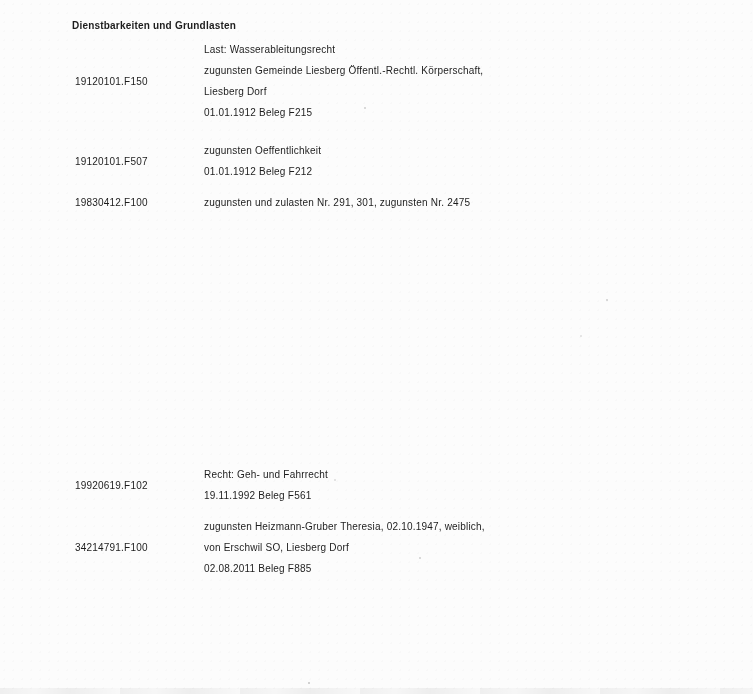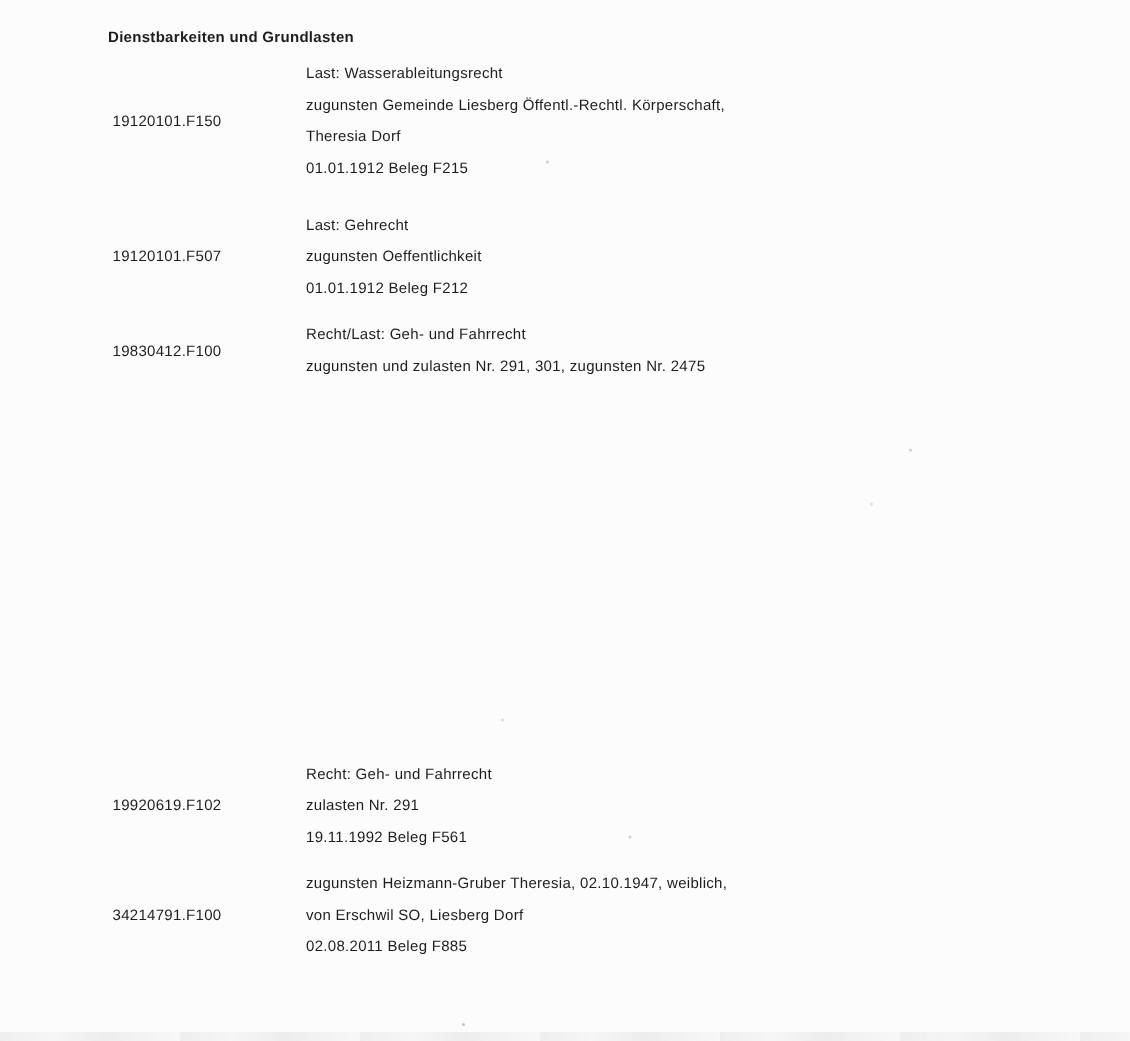--- a/index.html
+++ b/index.html
@@ -83,47 +83,44 @@
 
 <div class="page">
 
   <h1 class="doc-title">Dienstbarkeiten und Grundlasten</h1>
 
   <div class="entry gap-m">
     <div class="entry-id">19120101.F150</div>
     <div class="entry-desc">
       <div class="desc-line">Last: Wasserableitungsrecht</div>
       <div class="desc-line">zugunsten Gemeinde Liesberg Öffentl.-Rechtl. Körperschaft,</div>
-      <div class="desc-line">Theresia Dorf</div>
+      <div class="desc-line">Liesberg Dorf</div>
       <div class="desc-line">01.01.1912 Beleg F215</div>
     </div>
   </div>
 
   <div class="entry gap-s">
     <div class="entry-id">19120101.F507</div>
     <div class="entry-desc">
-      <div class="desc-line">Last: Gehrecht</div>
       <div class="desc-line">zugunsten Oeffentlichkeit</div>
       <div class="desc-line">01.01.1912 Beleg F212</div>
     </div>
   </div>
 
   <div class="entry gap-xl">
     <div class="entry-id">19830412.F100</div>
     <div class="entry-desc">
-      <div class="desc-line">Recht/Last: Geh- und Fahrrecht</div>
       <div class="desc-line">zugunsten und zulasten Nr. 291, 301, zugunsten Nr. 2475</div>
     </div>
   </div>
 
   <div class="entry gap-s">
     <div class="entry-id">19920619.F102</div>
     <div class="entry-desc">
       <div class="desc-line">Recht: Geh- und Fahrrecht</div>
-      <div class="desc-line">zulasten Nr. 291</div>
       <div class="desc-line">19.11.1992 Beleg F561</div>
     </div>
   </div>
 
   <div class="entry">
     <div class="entry-id">34214791.F100</div>
     <div class="entry-desc">
       <div class="desc-line">zugunsten Heizmann-Gruber Theresia, 02.10.1947, weiblich,</div>
       <div class="desc-line">von Erschwil SO, Liesberg Dorf</div>
       <div class="desc-line">02.08.2011 Beleg F885</div>

